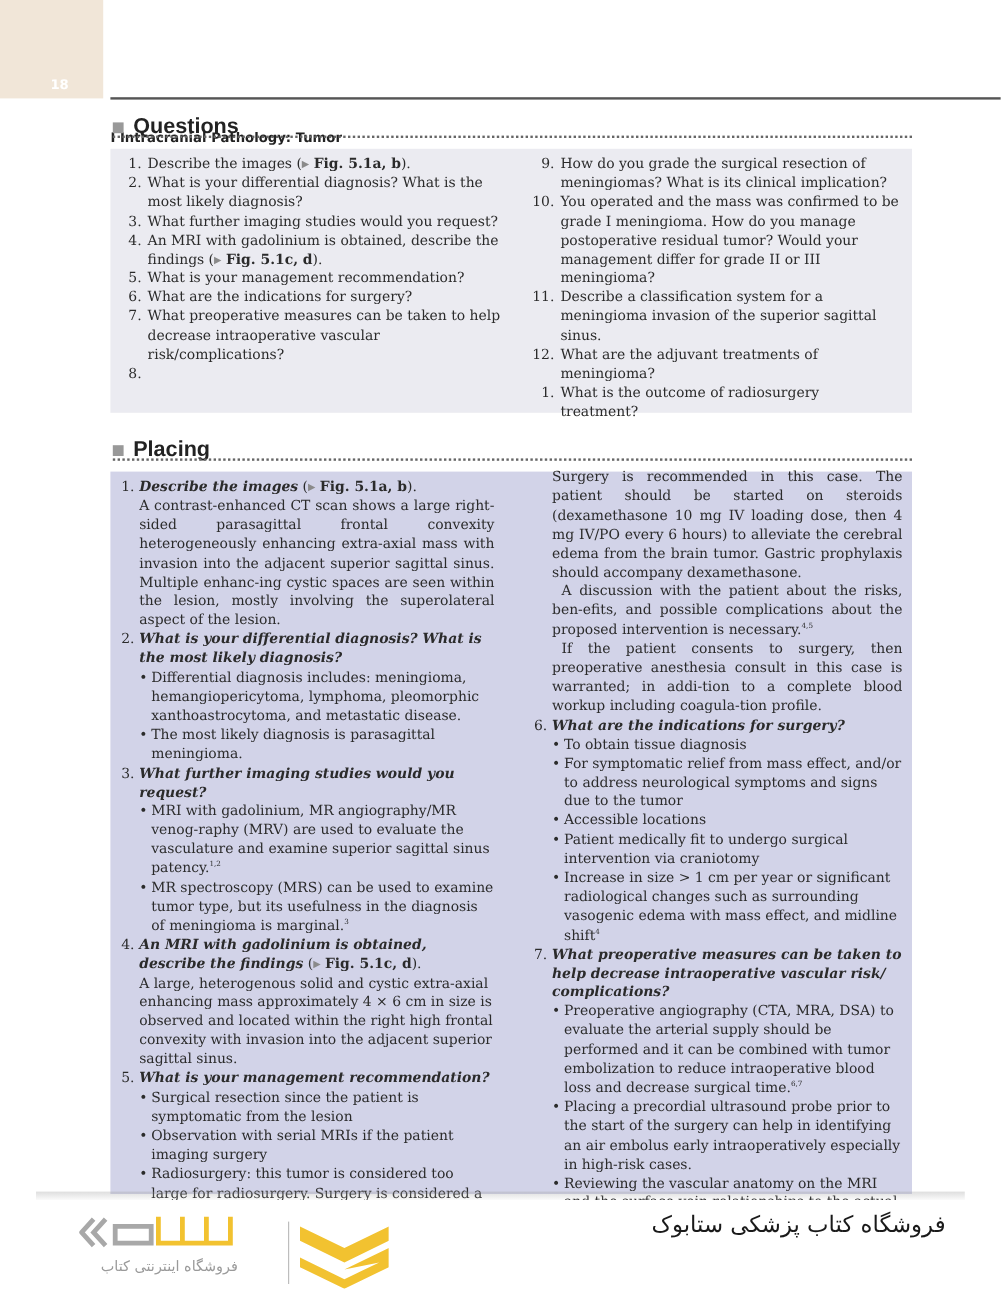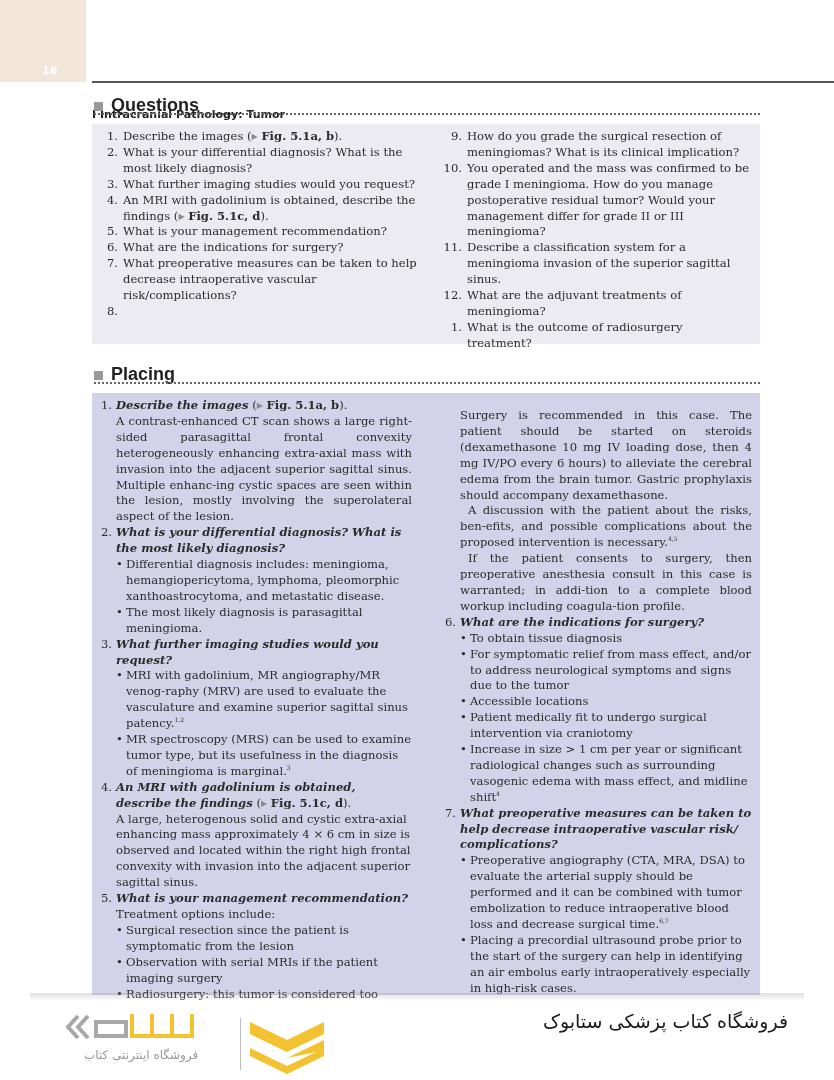--- a/index.html
+++ b/index.html
@@ -13,21 +13,21 @@
   .head-rule{position:absolute;left:92px;top:81px;width:742px;height:2px;background:#555;}
   .sec-head{position:absolute;left:94px;font-family:Liberation Sans, sans-serif;font-size:18px;font-weight:bold;color:#222;}
   .sec-head .sq{display:inline-block;width:9px;height:9px;background:#999;margin-right:8px;vertical-align:0px;}
   .dots{position:absolute;left:94px;width:666px;height:0;border-top:2px dotted #666;}
   .q-box{position:absolute;left:92px;top:124px;width:668px;height:220px;background:#ebebf1;}
   .a-box{position:absolute;left:92px;top:393px;width:668px;height:602px;background:#d2d3e8;}
   .col{position:absolute;font-size:11.6px;line-height:15.9px;}
   .q-col-left{left:96px;top:129px;width:330px;}
   .q-col-right{left:440px;top:129px;width:310px;}
   .a-col-left{left:96px;top:398px;width:316px;}
-  .a-col-right{left:440px;top:408px;width:312px;}
+  .a-col-right{left:440px;top:390px;width:312px;}
   .item{position:relative;padding-left:27px;}
   .item .n{position:absolute;left:0;top:0;width:22px;text-align:right;}
   .a-col-left .item .n,.a-col-right .item .n{width:16px;}
   .a-col-left .item,.a-col-right .item{padding-left:20px;}
   .q-col-right .item .n{width:22px;}
   .it{font-style:italic;font-weight:600;}
   .fig{font-weight:bold;font-style:normal;}
   .arrow{color:#8a8a8a;font-size:8px;vertical-align:1px;font-style:normal;font-weight:normal;}
   .just{text-align:justify;}
   .bul{position:relative;padding-left:10px;}
@@ -99,21 +99,20 @@
     <div class="bul"><span>MR spectroscopy (MRS) can be used to examine tumor type, but its usefulness in the diagnosis of meningioma is marginal.</span><sup>3</sup></div>
   </div>
   <div class="item">
     <span class="n">4.</span>
     <span class="it">An MRI with gadolinium is obtained, describe the findings</span> (<span class="arrow">▶</span> <span class="fig">Fig. 5.1c, d</span>).
     <div>A large, heterogenous solid and cystic extra-axial enhancing mass approximately 4 × 6 cm in size is observed and located within the right high frontal convexity with invasion into the adjacent superior sagittal sinus.</div>
   </div>
   <div class="item">
     <span class="n">5.</span>
     <span class="it">What is your management recommendation?</span>
-    <div>Treatment options include:</div>
     <div class="bul">Surgical resection since the patient is symptomatic from the lesion</div>
     <div class="bul">Observation with serial MRIs if the patient imaging surgery</div>
     <div class="bul">Radiosurgery: this tumor is considered too large for radiosurgery. Surgery is considered a better approach in this case for treatment as the tumor</div>
   </div>
 </div>
 
 <div class="col a-col-right">
   <div class="item">
     <div class="just">Surgery is recommended in this case. The patient should be started on steroids (dexamethasone 10 mg IV loading dose, then 4 mg IV/PO every 6 hours) to alleviate the cerebral edema from the brain tumor. Gastric prophylaxis should accompany dexamethasone.</div>
     <div class="just indent"><span>A discussion with the patient about the risks, ben-efits, and possible complications about the proposed intervention is necessary.</span><sup>4,5</sup></div>

